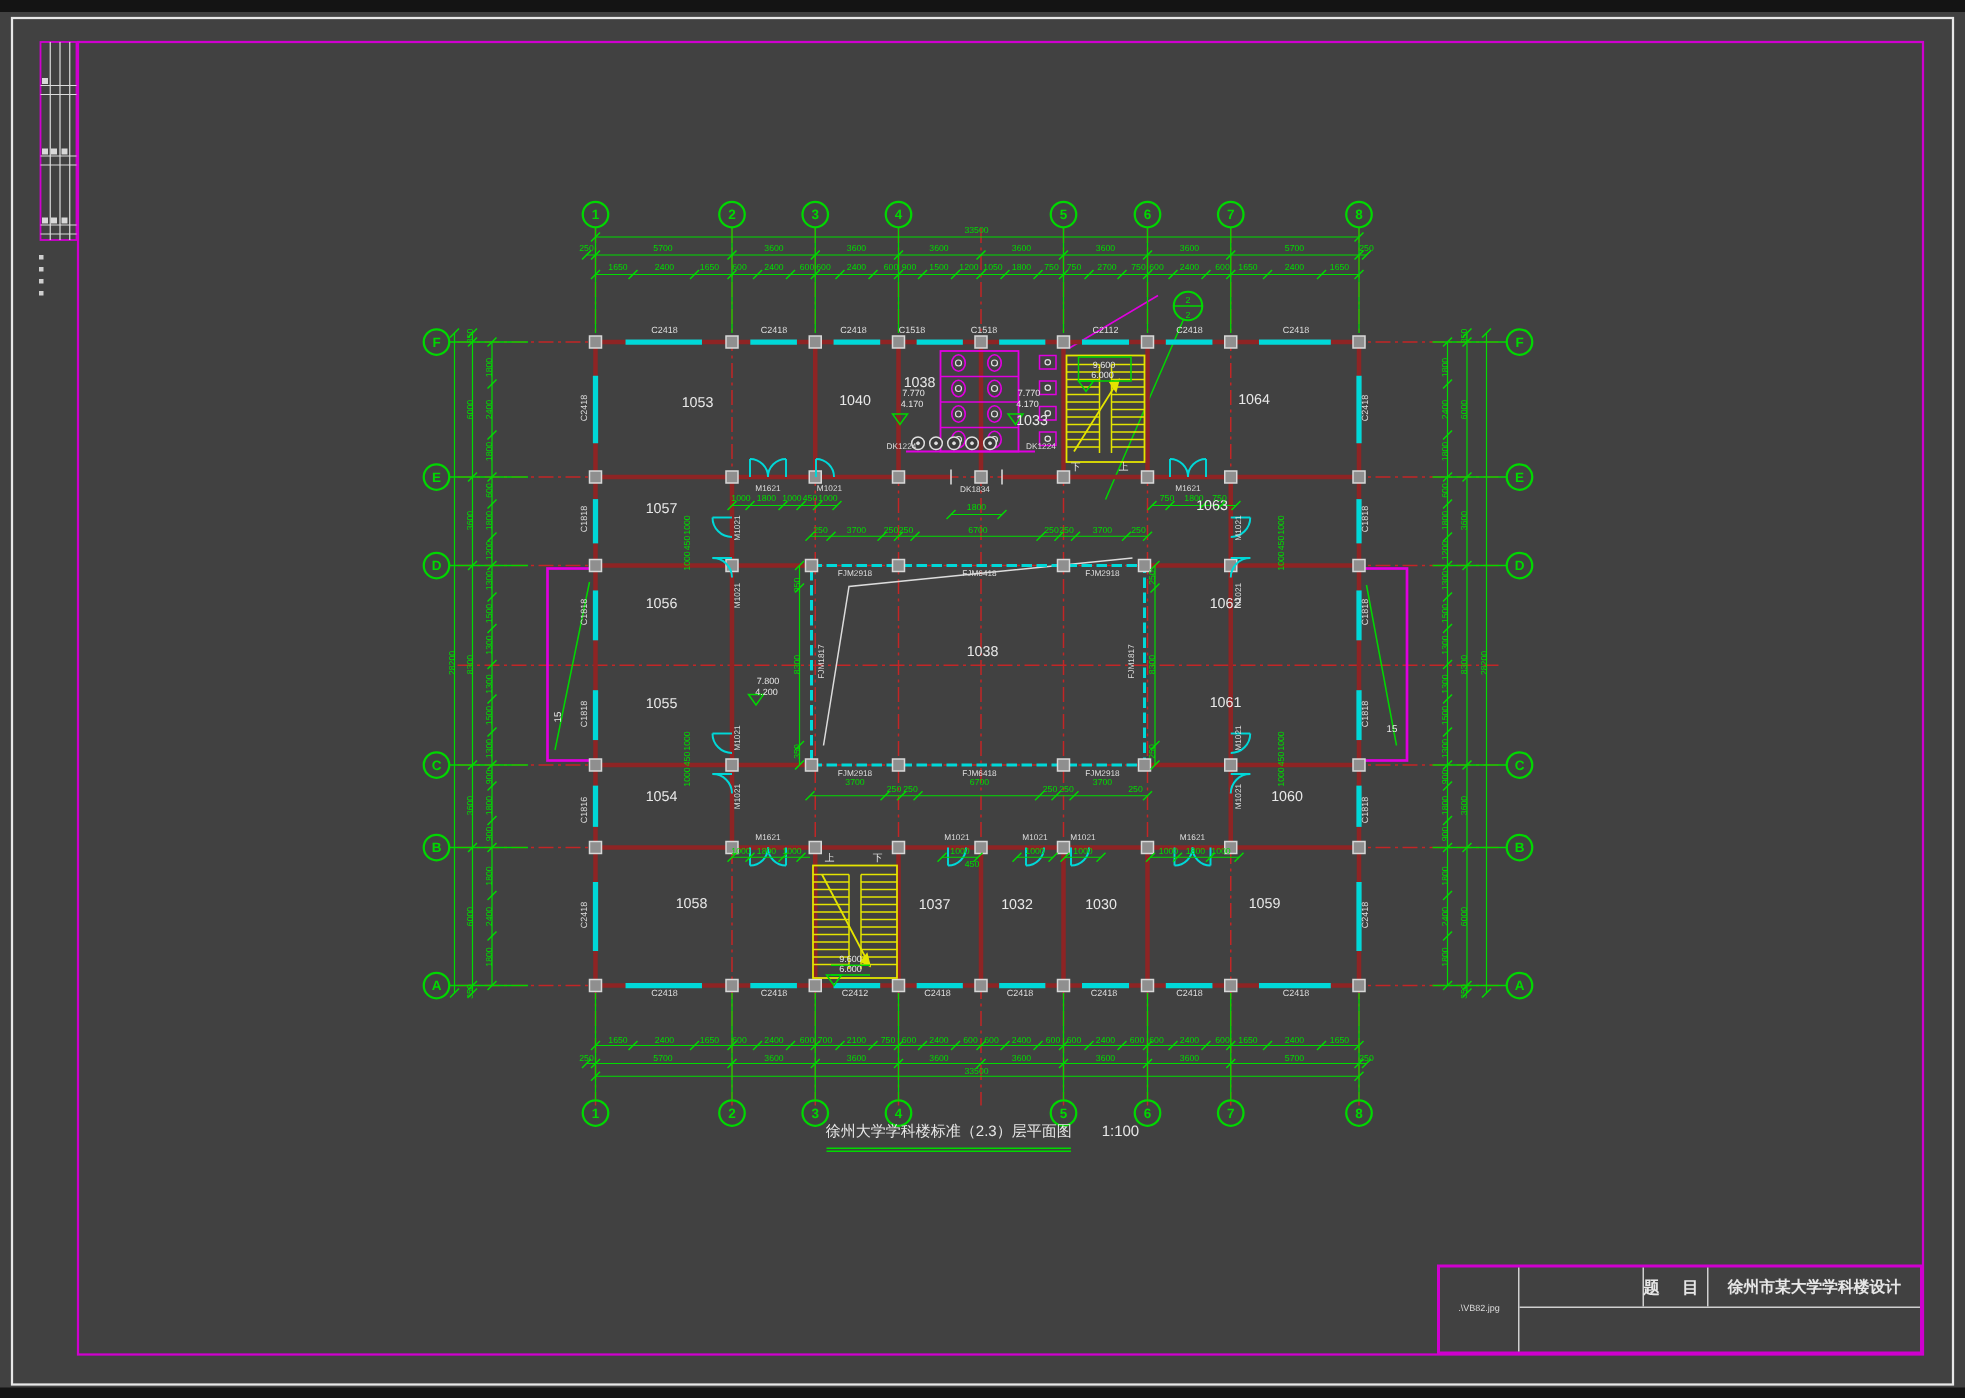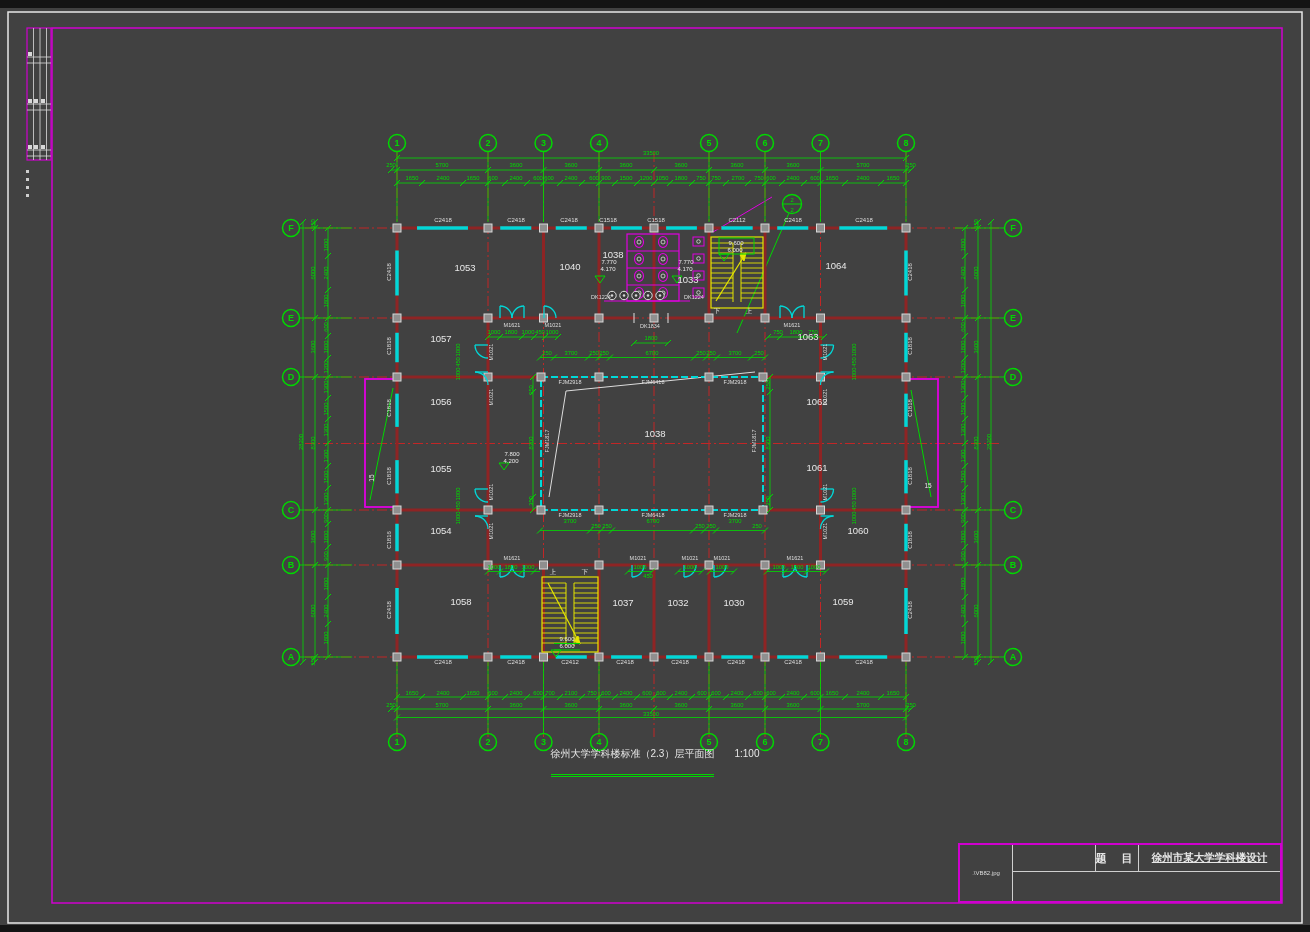--- a/index.html
+++ b/index.html
@@ -2,32 +2,32 @@
 <html><head>
 <meta charset="utf-8">
 <style>
   html,body{margin:0;padding:0;background:#141414;}
   body{width:1310px;height:932px;position:relative;overflow:hidden;
        font-family:"Liberation Sans","DejaVu Sans",sans-serif;}
   #stage{position:absolute;left:0;top:0;width:1310px;height:932px;}
   svg{position:absolute;left:0;top:0;}
   .drawing-title{position:absolute;left:540px;top:747px;width:230px;text-align:center;
        color:#e6e6e6;font-size:10px;white-space:nowrap;}
-  .drawing-title .t{border-bottom:3px double #00d800;padding-bottom:15px;}
+  .drawing-title .t{border-bottom:3px double #00d800;padding-bottom:5px;}
   .drawing-title .s{margin-left:20px;}
   .title-block{position:absolute;left:958px;top:843px;width:324px;height:60px;
        border:2px solid #cf00cf;display:flex;color:#e6e6e6;box-sizing:border-box;background:transparent;}
   .tb-stamp{width:52px;border-right:1px solid #cfcfcf;display:flex;align-items:center;justify-content:center;
        font-size:6px;color:#dcdcdc;}
   .tb-main{flex:1;display:flex;flex-direction:column;}
   .tb-row1{height:26px;display:flex;border-bottom:1px solid #cfcfcf;}
   .tb-r1-blank{width:82px;}
   .tb-r1-label{width:42px;border-left:1px solid #cfcfcf;border-right:1px solid #cfcfcf;
        display:flex;align-items:center;justify-content:center;font-size:11px;font-weight:bold;letter-spacing:6px;white-space:nowrap;}
-  .tb-r1-value{flex:1;display:flex;align-items:center;justify-content:center;font-size:10.5px;font-weight:bold;white-space:nowrap;text-decoration:underline;}
+  .tb-r1-value{flex:1;display:flex;align-items:center;justify-content:center;font-size:10.5px;font-weight:bold;white-space:nowrap;}
   .tb-lower{flex:1;display:flex;}
   .tb-colA{width:30px;display:flex;flex-direction:column;}
   .tb-colA div,.tb-colD div,.tb-colB div,.tb-colE div{flex:1;display:flex;align-items:center;justify-content:center;
        font-size:6.5px;border-bottom:1px solid #cfcfcf;white-space:nowrap;}
   .tb-colA div:last-child,.tb-colD div:last-child,.tb-colB div:last-child,.tb-colE div:last-child{border-bottom:none;}
   .tb-colB{width:40px;border-left:1px solid #cfcfcf;display:flex;flex-direction:column;}
   .tb-colC{width:132px;border-left:1px solid #cfcfcf;border-right:1px solid #cfcfcf;
        display:flex;align-items:center;justify-content:center;font-size:10px;white-space:nowrap;}
   .tb-colD{width:30px;display:flex;flex-direction:column;}
   .tb-colE{width:36px;border-left:1px solid #cfcfcf;display:flex;flex-direction:column;}

